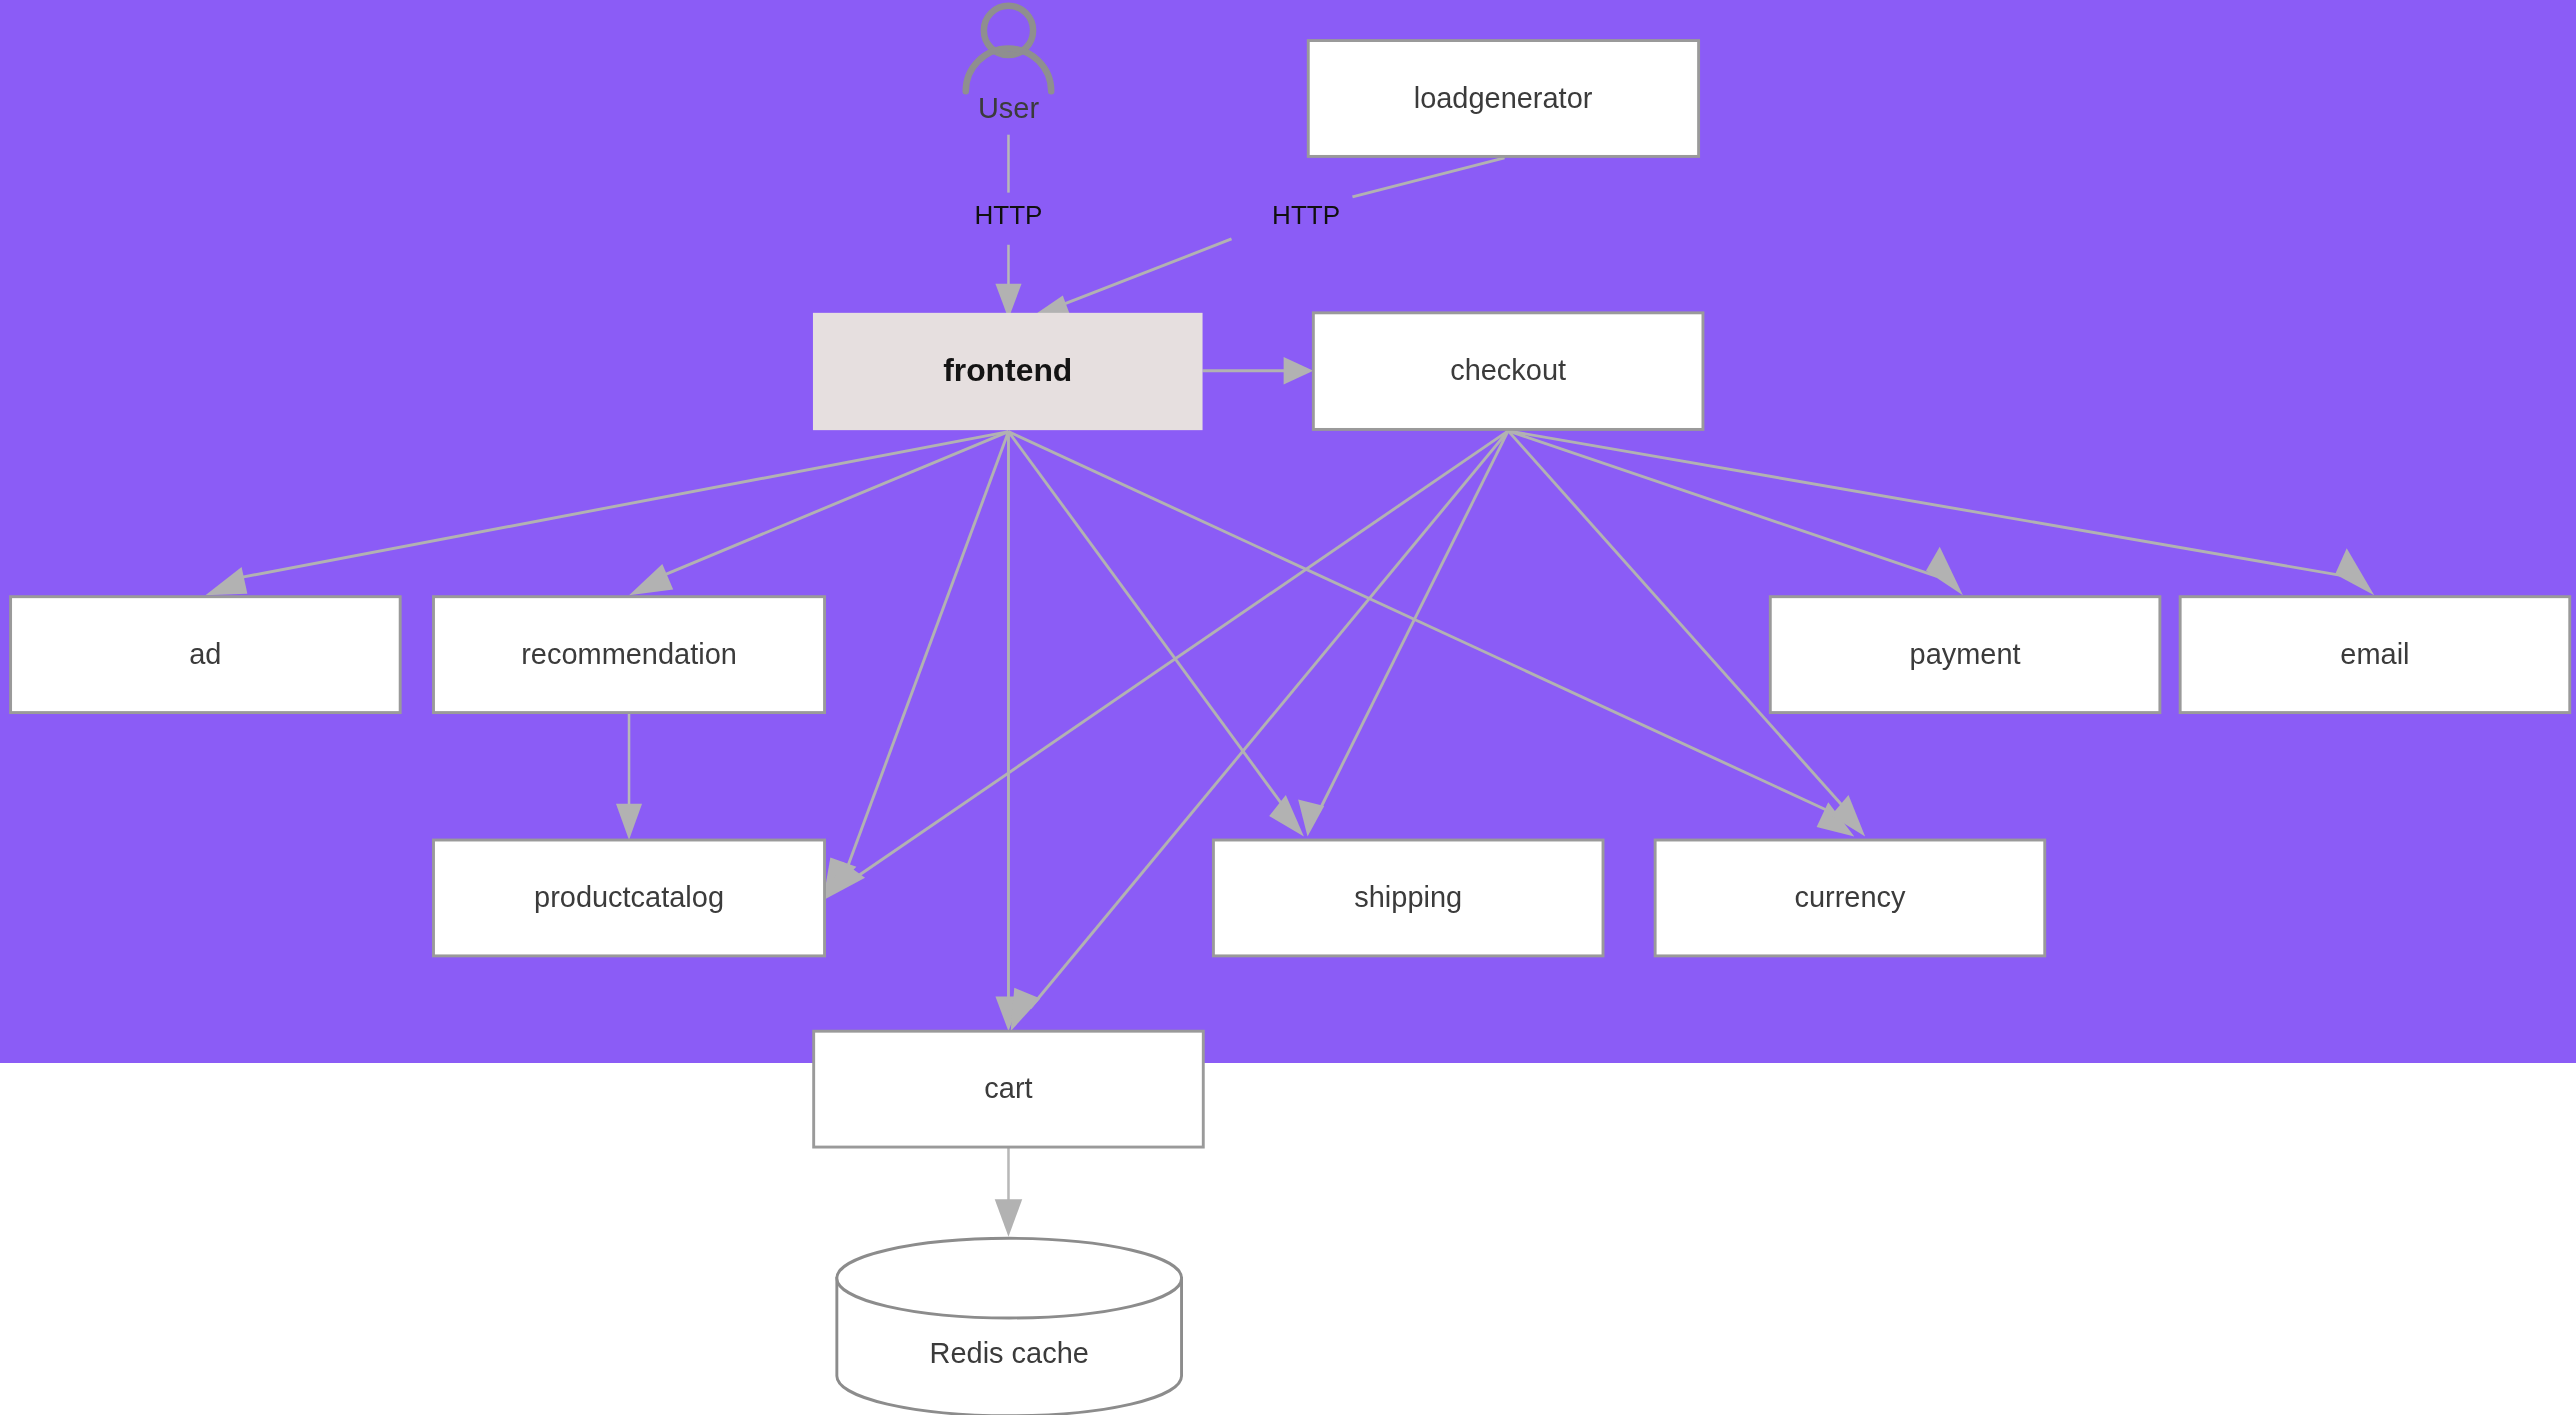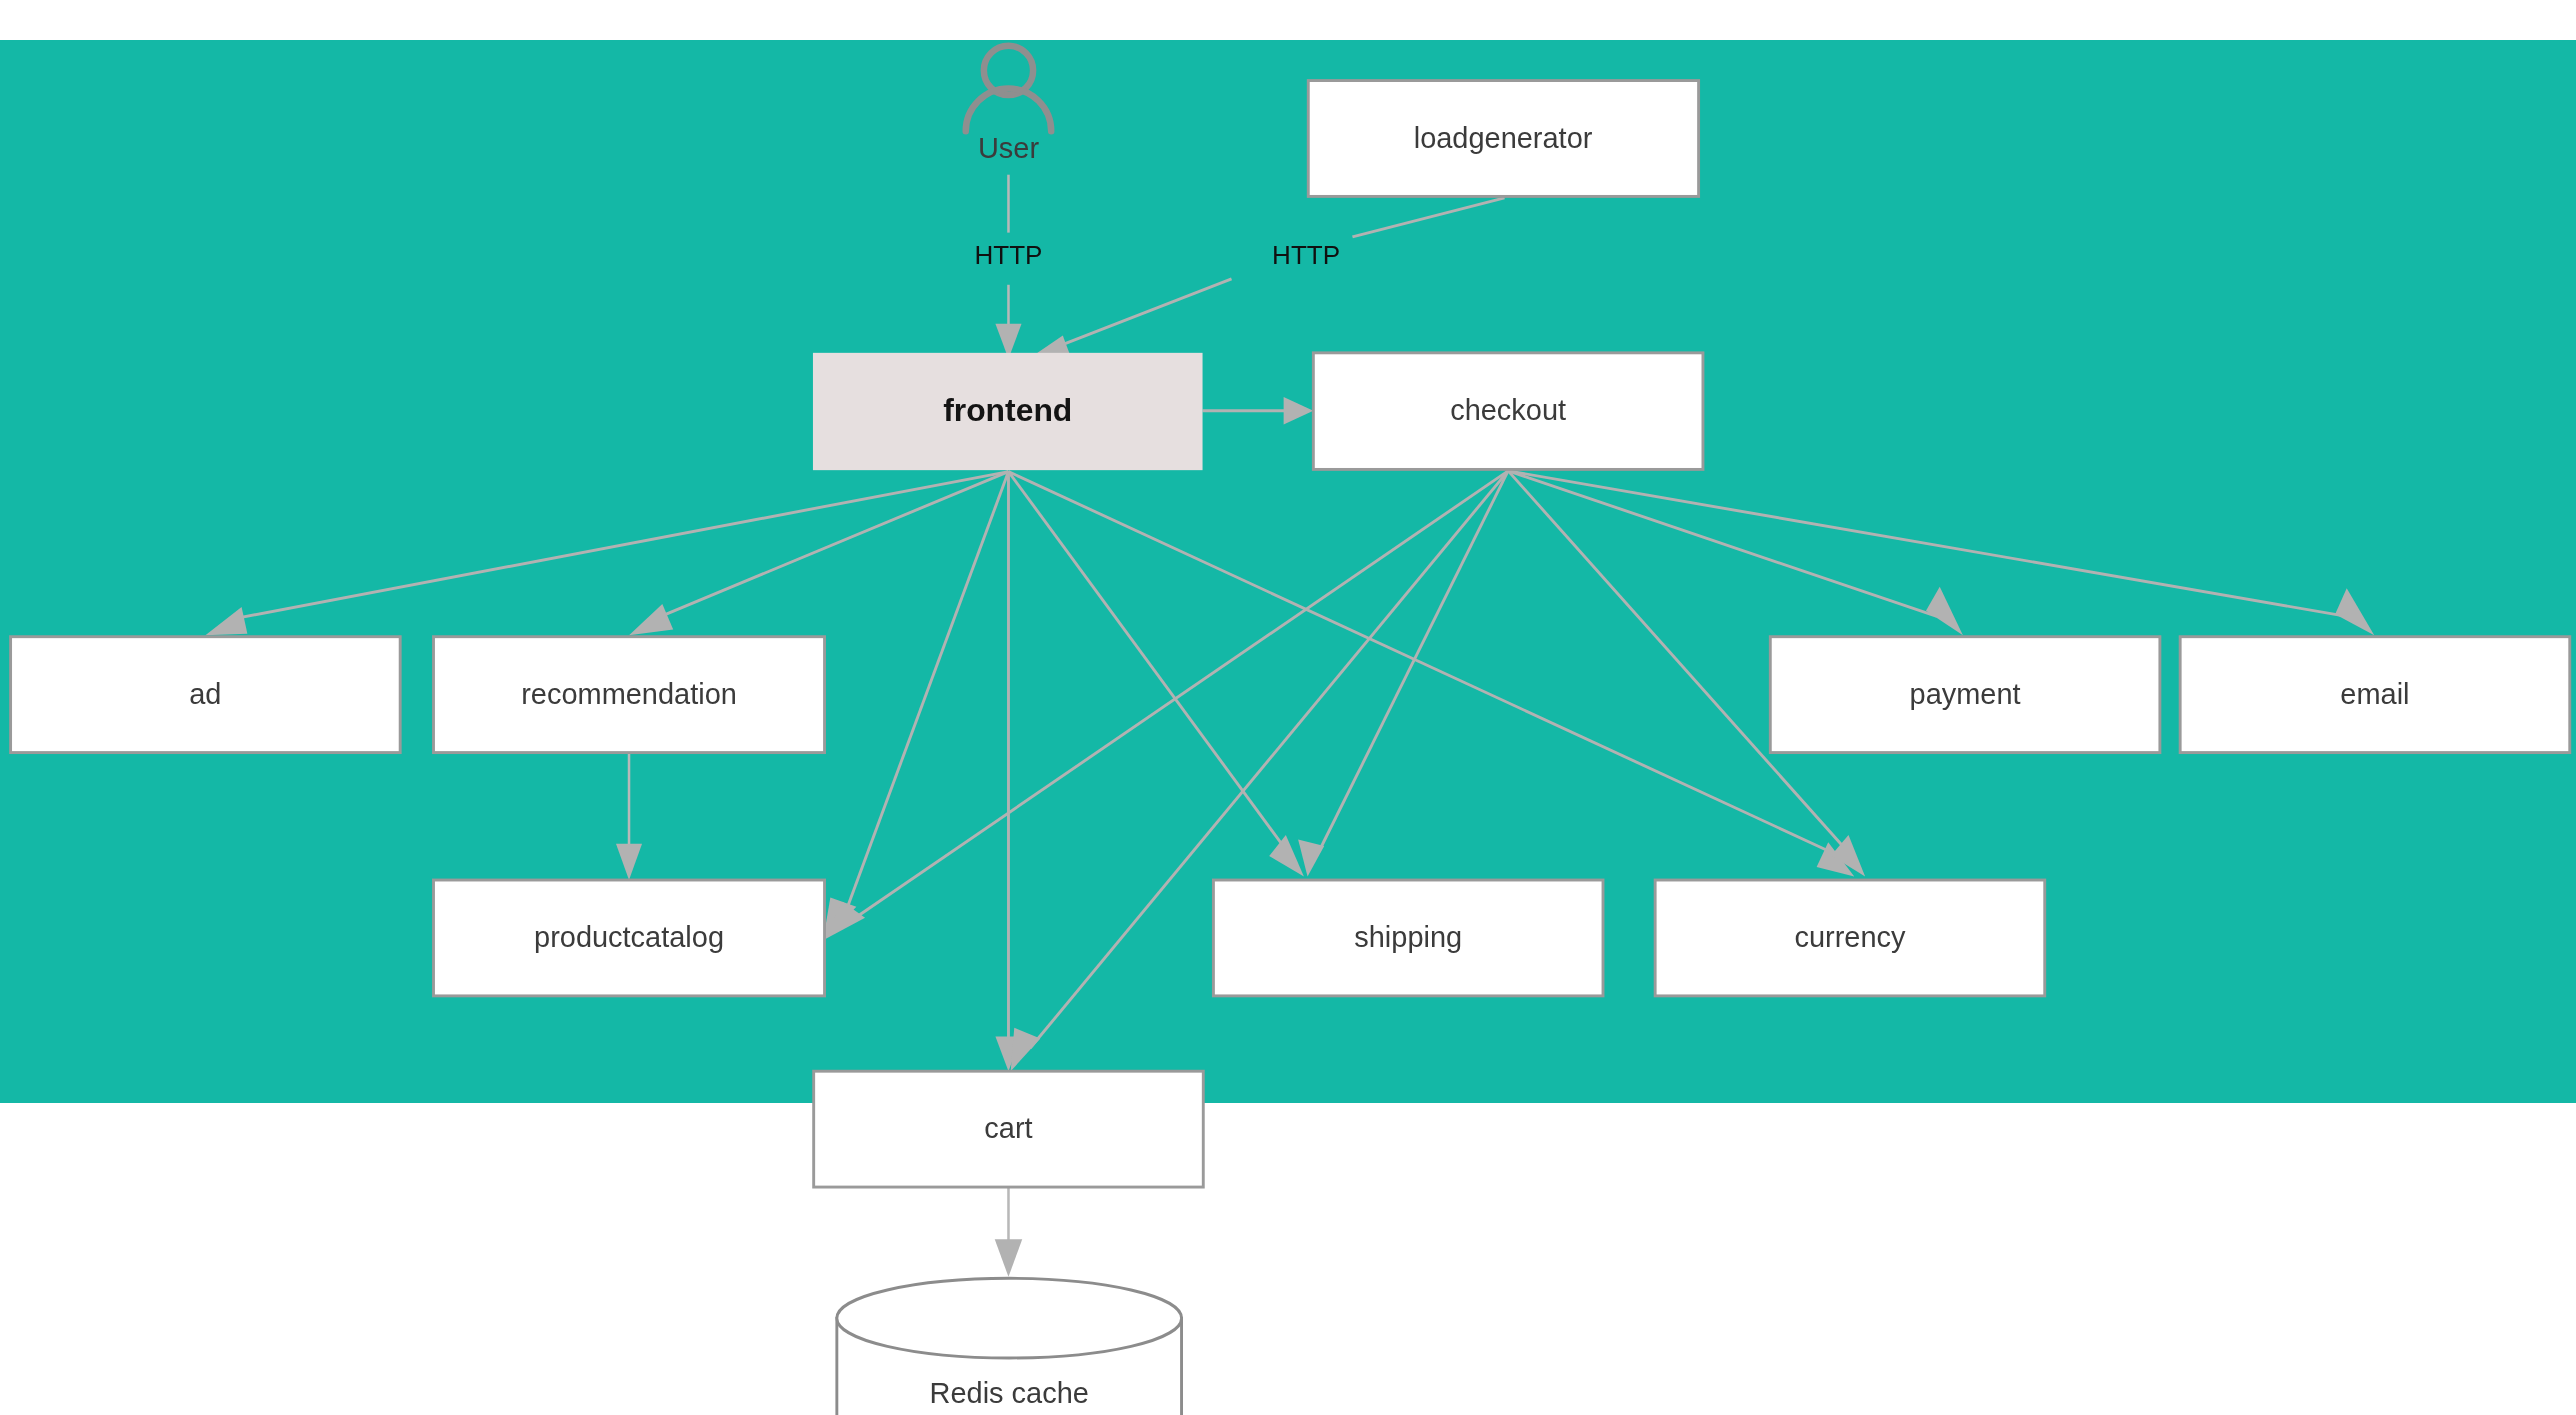--- a/index.html
+++ b/index.html
@@ -10,22 +10,21 @@
   body {
     width: 2576px;
     height: 1415px;
     overflow: hidden;
     font-family: "Liberation Sans", sans-serif;
   }
   #diagram-root {
     position: relative;
     width: 2576px;
     height: 1063px;
-    background: #14b8a6;
-    margin-top: 40px;
+    background: #8b5cf6;
   }
   svg#arch-svg {
     position: absolute;
     top: 0;
     left: 0;
     width: 2576px;
     height: 1415px;
     display: block;
   }
   .node-box {

